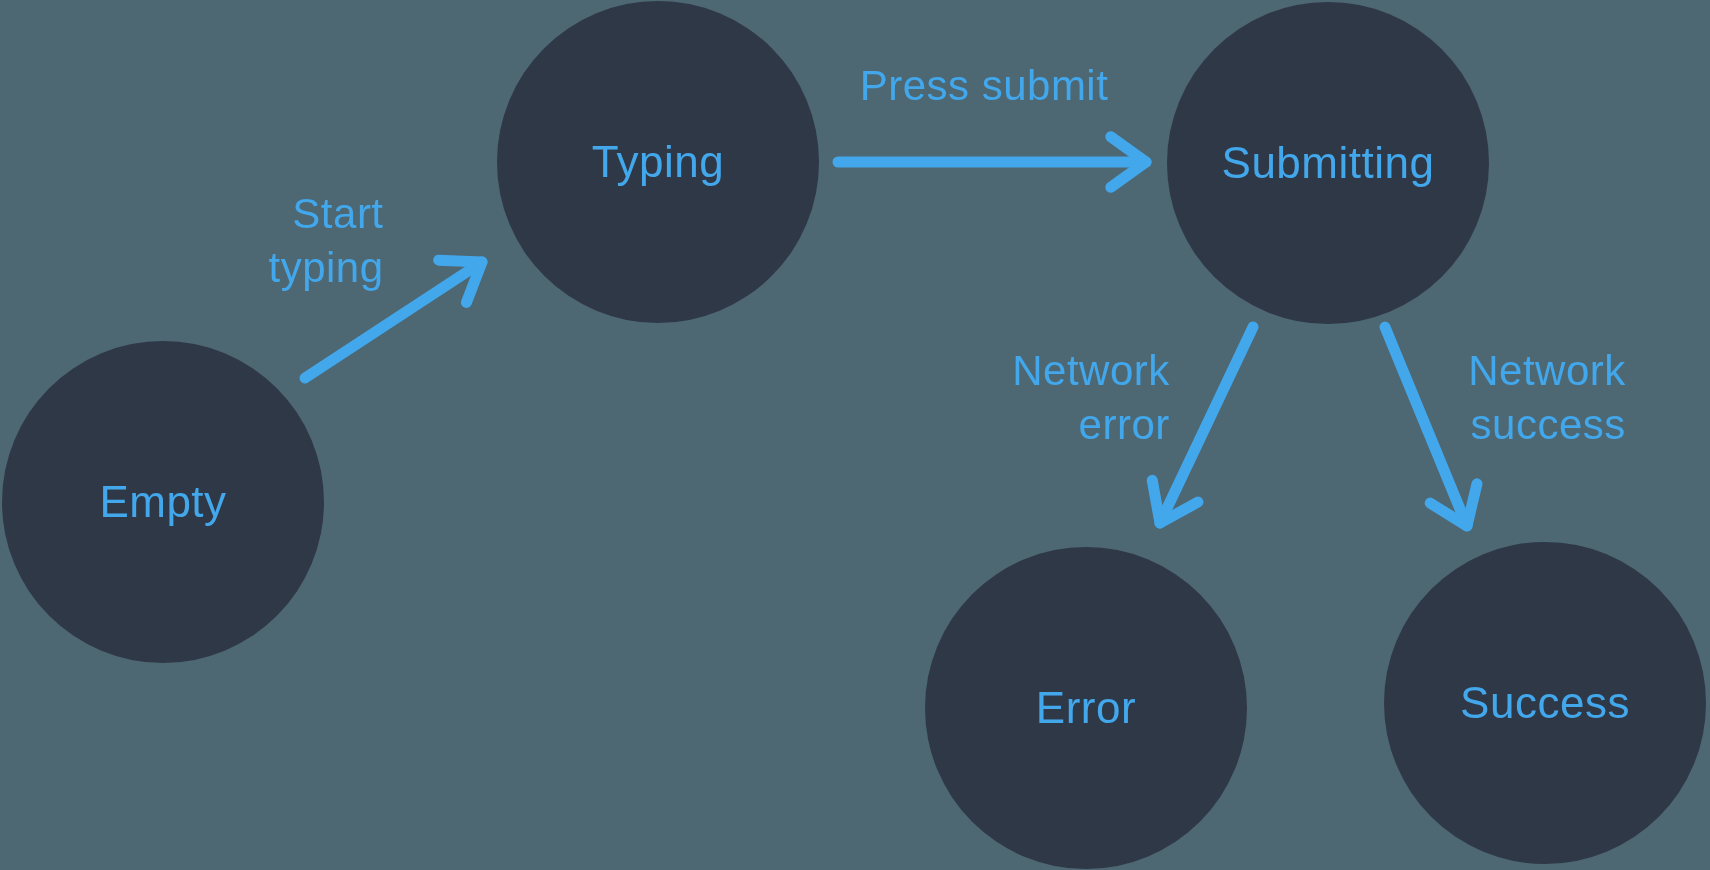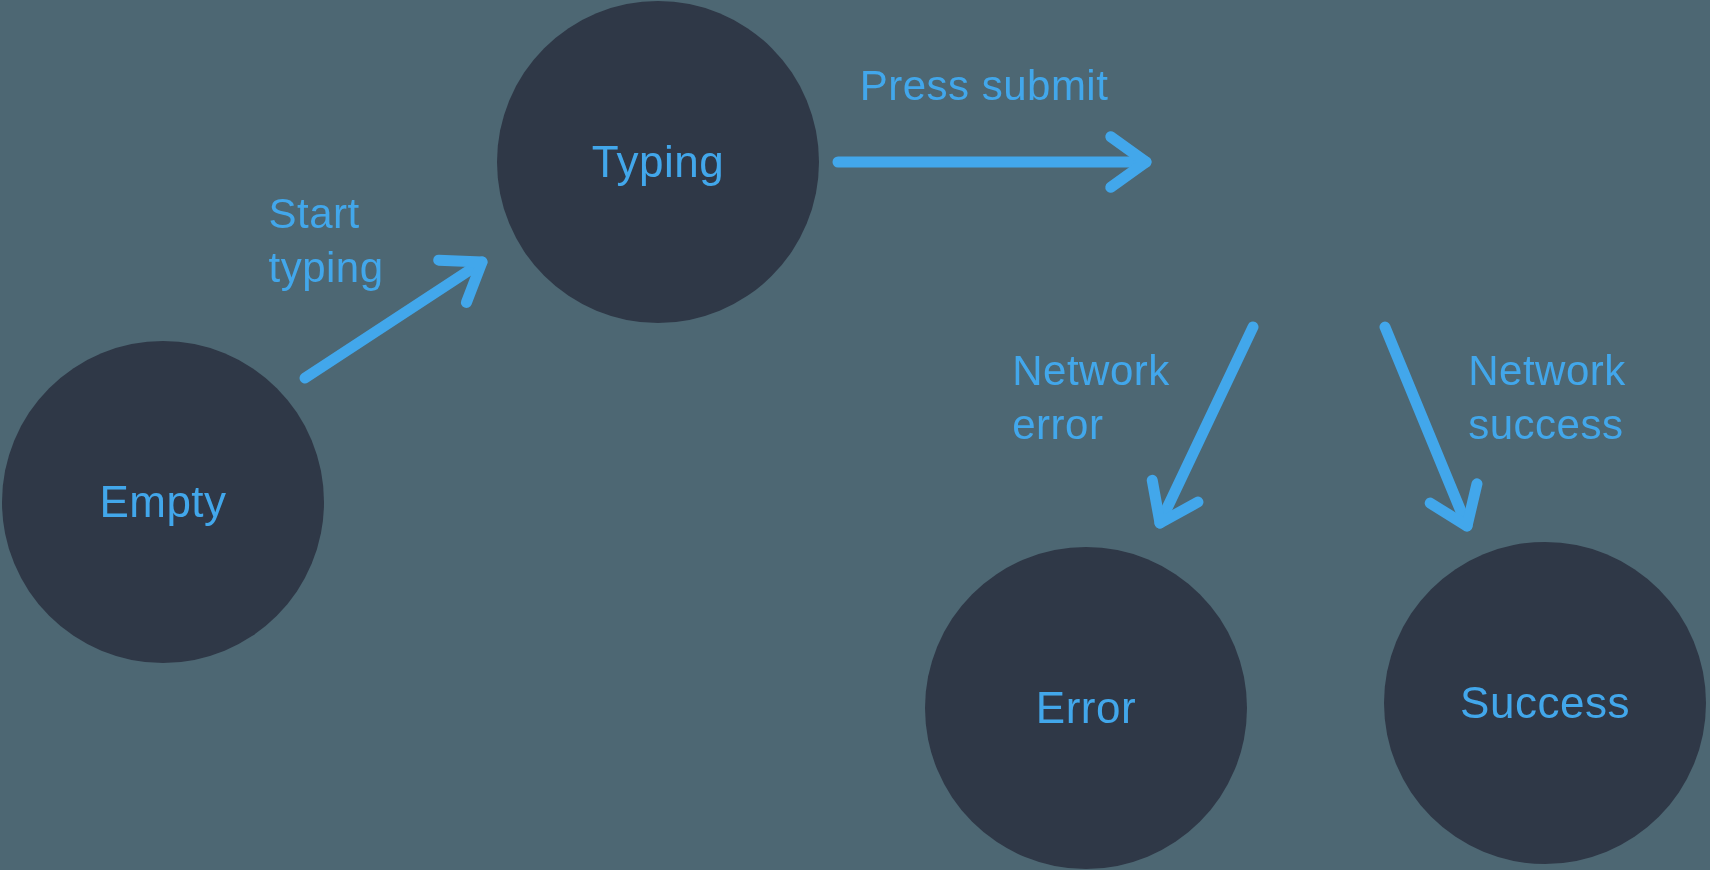--- a/index.html
+++ b/index.html
@@ -41,21 +41,21 @@
   .node-typing     { left: 497px;  top: 1px;   }
   .node-submitting { left: 1167px; top: 2px;   }
   .node-error      { left: 925px;  top: 547px; }
   .node-success    { left: 1384px; top: 542px; }
   .edge-label {
     position: absolute;
     transform: translate(-50%, -50%);
     color: #42a7eb;
     font-size: 42px;
     line-height: 54px;
-    text-align: left;
+    text-align: right;
     white-space: nowrap;
     letter-spacing: 0.5px;
   }
   .label-start-typing    { left: 326px;  top: 241px; }
   .label-press-submit    { left: 984px;  top: 86px;  }
   .label-network-error   { left: 1091px; top: 398px; }
   .label-network-success { left: 1547px; top: 398px; }
 </style>
 </head>
 <body>
@@ -83,20 +83,23 @@
   </svg>
 
   <div class="node node-empty">
     <span>Empty</span>
   </div>
 
   <div class="node node-typing">
     <span>Typing</span>
   </div>
 
+  <div class="node node-submitting">
+    <span>Submitting</span>
+  </div>
 
   <div class="node node-error">
     <span>Error</span>
   </div>
 
   <div class="node node-success">
     <span>Success</span>
   </div>
 
   <div class="edge-label label-start-typing">

